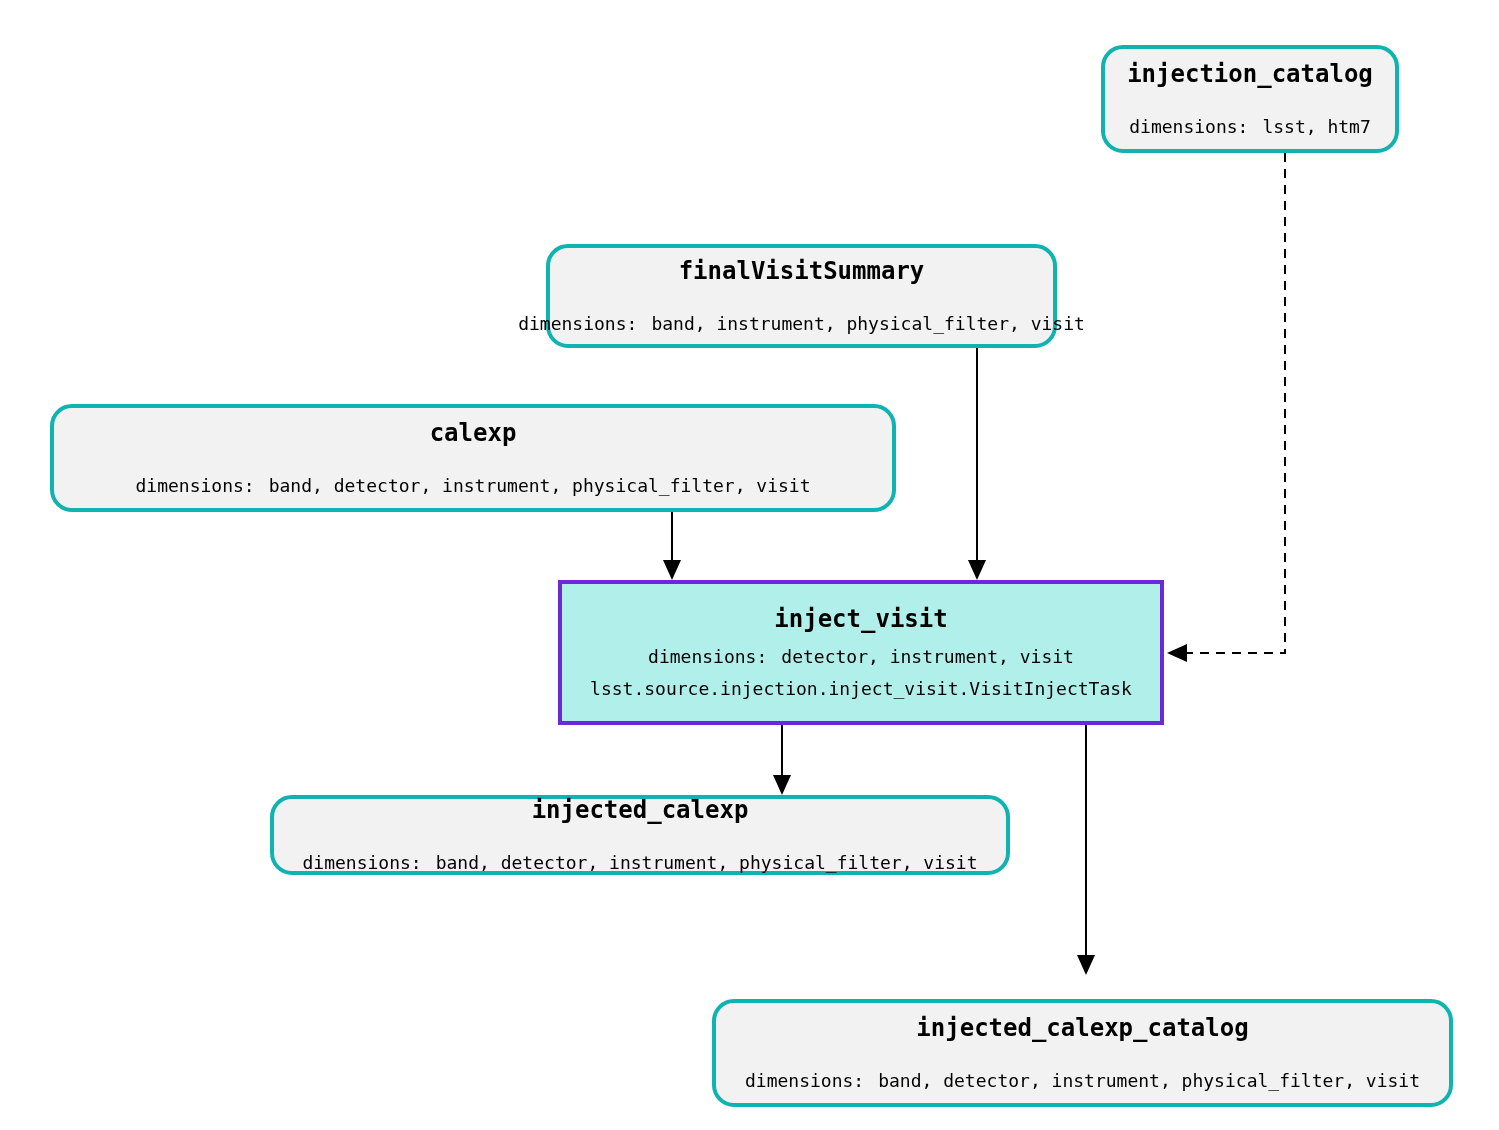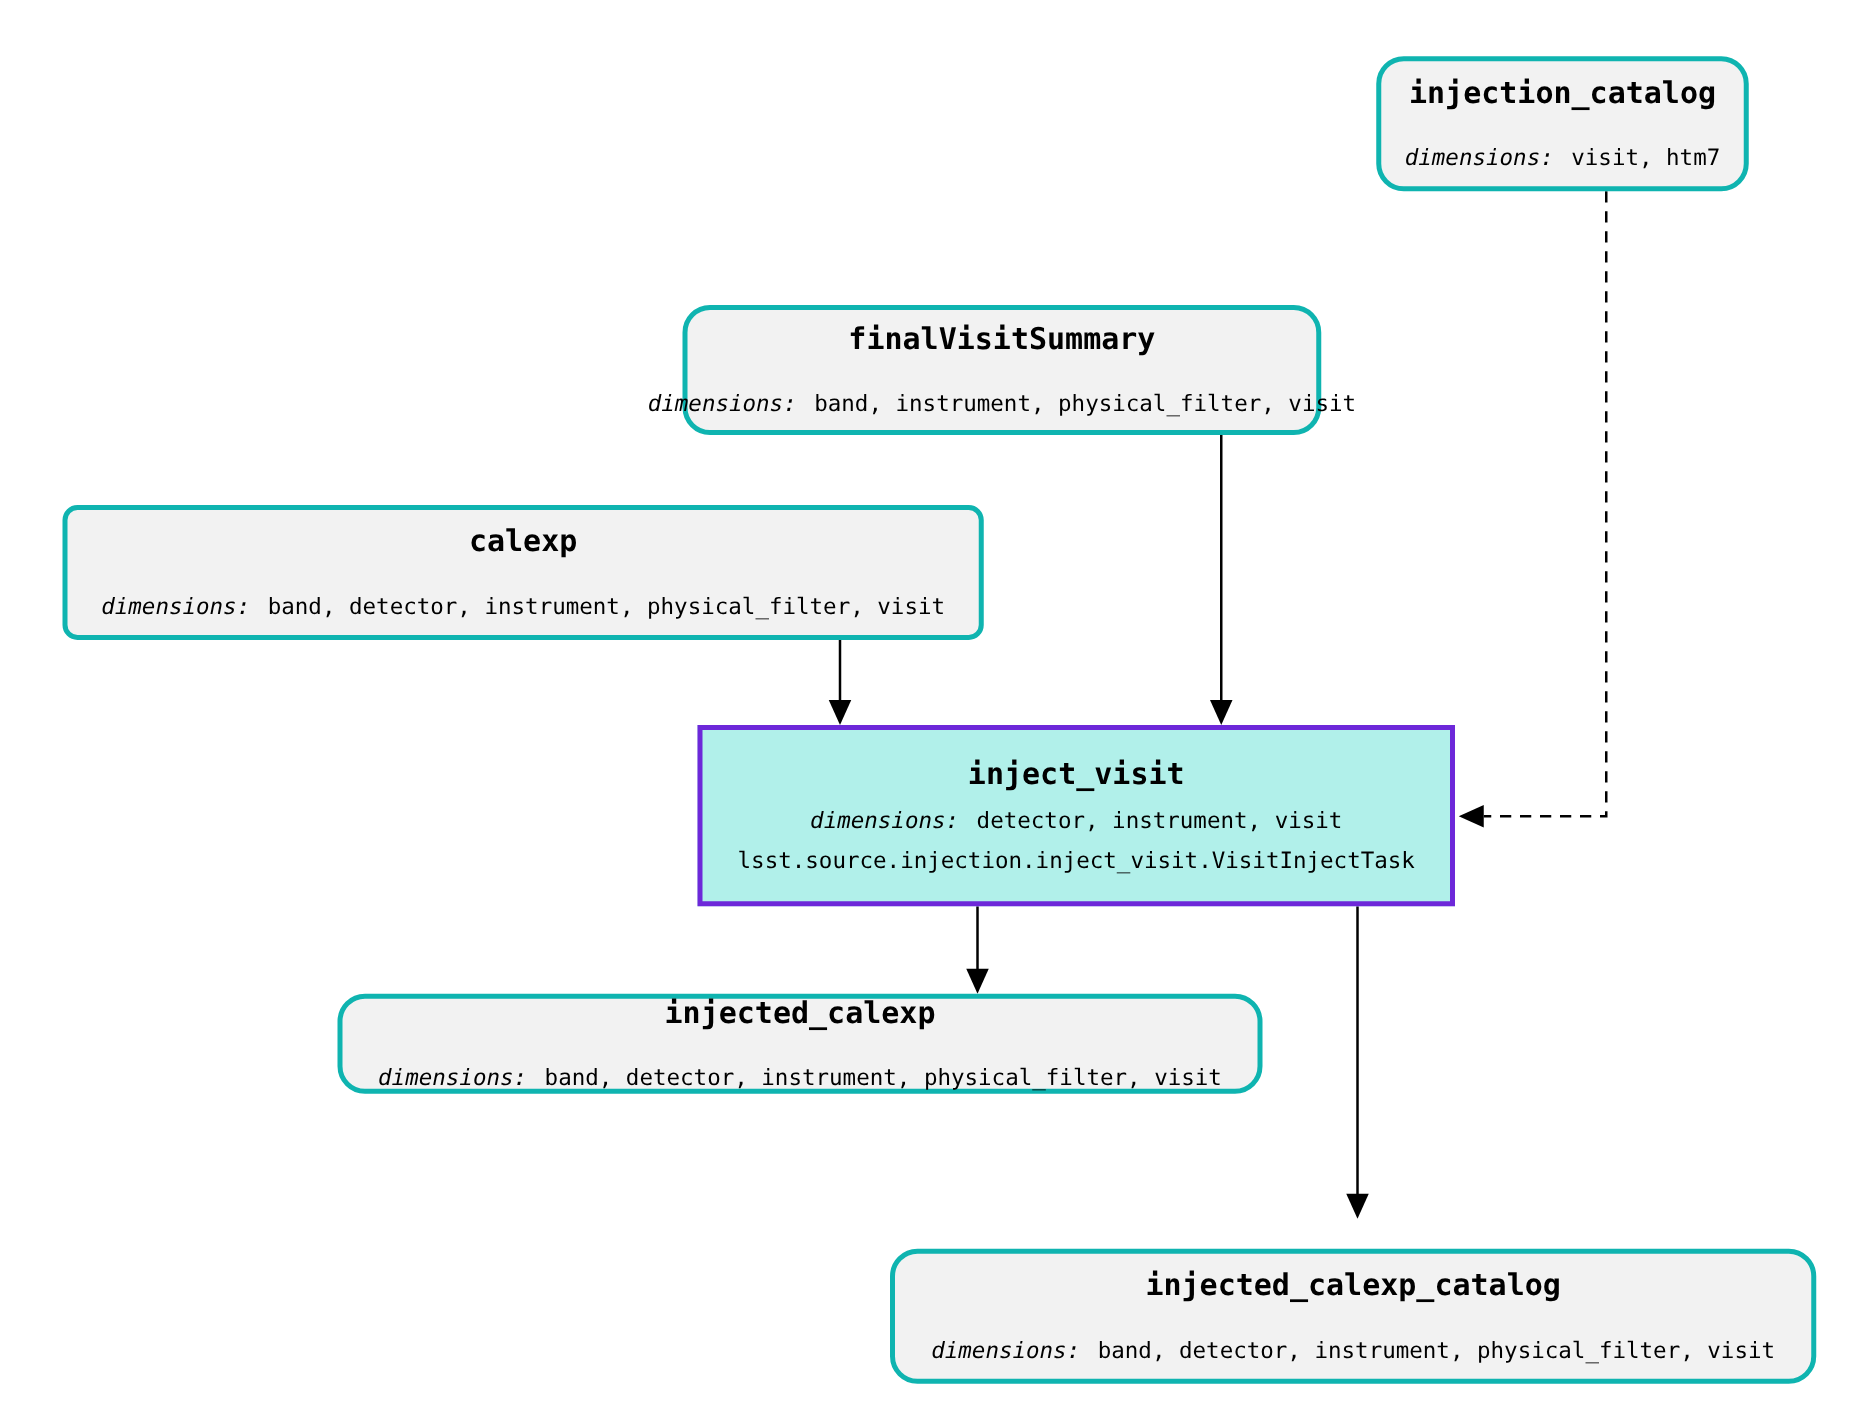--- a/index.html
+++ b/index.html
@@ -42,27 +42,26 @@
     font-weight: bold;
     line-height: 1.15;
     white-space: nowrap;
   }
   .node-line {
     font-size: 18px;
     line-height: 1.1;
     white-space: nowrap;
   }
   .dims-label {
-    font-style: italic;
     margin-right: 14px;
   }
   
   #node-injection-catalog      { left: 1101px; top: 45px;  width: 298px; height: 108px; }
   #node-finalVisitSummary      { left: 546px;  top: 244px; width: 511px; height: 104px; text-align: right; }
-  #node-calexp                 { left: 50px;   top: 404px; width: 737px; height: 108px; border-radius: 12px; }
+  #node-calexp                 { left: 50px;   top: 404px; width: 846px; height: 108px; }
   #node-inject-visit           { left: 558px;  top: 580px; width: 606px; height: 145px; }
   #node-injected-calexp        { left: 270px;  top: 795px; width: 740px; height: 80px; }
   #node-injected-calexp-catalog{ left: 712px;  top: 999px; width: 741px; height: 108px; }
 
   #edges {
     position: absolute;
     left: 0; top: 0;
     width: 1499px;
     height: 1130px;
     pointer-events: none;
@@ -109,21 +108,21 @@
 
     <g>
       <path class="edge" d="M1086,725 L1086,957"></path>
       <polygon class="arrowhead" points="1077,955 1095,955 1086,975"></polygon>
     </g>
   </svg>
 
   <div class="node dataset" id="node-injection-catalog">
     <div class="node-title">injection_catalog</div>
     <div class="node-line">
-      <span class="dims-label">dimensions:</span><span>visit, htm7</span>
+      <span class="dims-label">dimensions:</span><span>lsst, htm7</span>
     </div>
   </div>
 
   <div class="node dataset" id="node-finalVisitSummary">
     <div class="node-title">finalVisitSummary</div>
     <div class="node-line">
       <span class="dims-label">dimensions:</span><span>band, instrument, physical_filter, visit</span>
     </div>
   </div>
 

